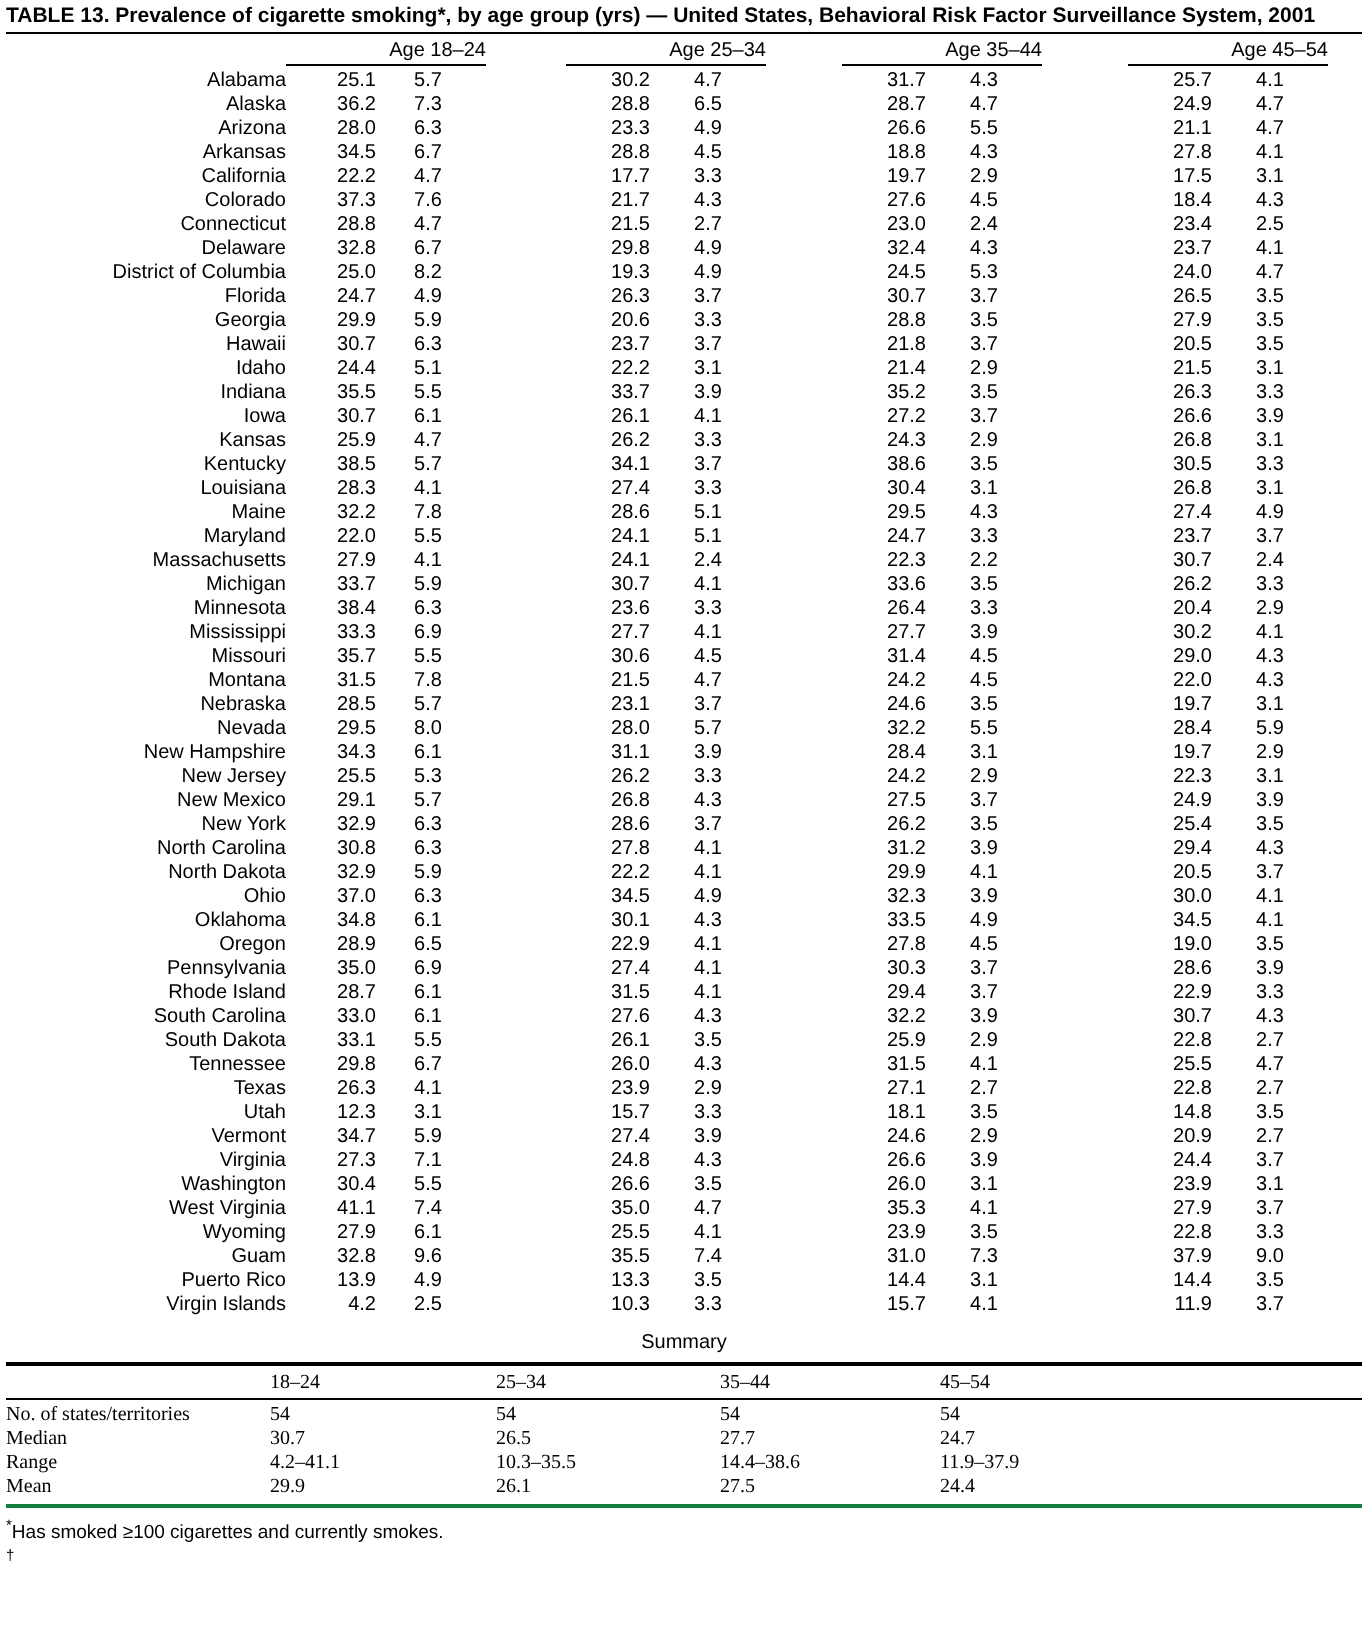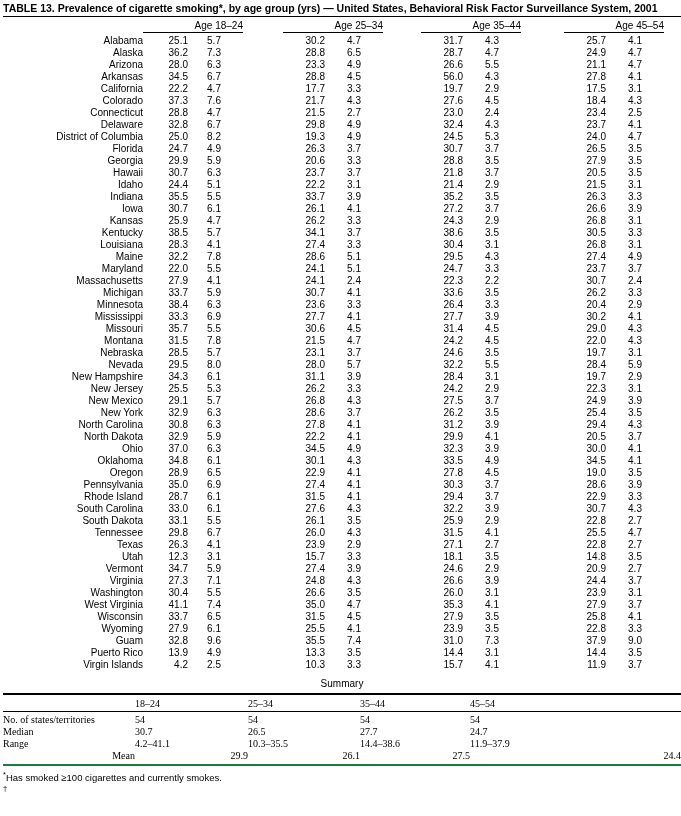--- a/index.html
+++ b/index.html
@@ -61,21 +61,21 @@
     width: 678px;
     border-top: 2px solid #000;
     border-bottom: 2px solid #15803d;
     font-family: Liberation Serif, serif;
   }
   table.summary th, table.summary td { padding: 0; font-weight: normal; text-align: left; font-size: 10px; }
   table.summary thead tr { border-bottom: 1px solid #000; }
   table.summary thead th { line-height: 15px; padding-top: 1px; }
   table.summary tbody td { line-height: 12px; height: 12px; }
   table.summary tbody tr:first-child td { padding-top: 2px; }
-  table.summary tbody tr:last-child td { padding-bottom: 2px; text-align: right; }
+  table.summary tbody tr:last-child td { padding-bottom: 2px; }
 
   .footnotes { margin-top: 3px; font-size: 9.5px; line-height: 11px; }
   .footnote sup { font-size: 7.5px; }
 </style>
 </head>
 <body>
 
 <div class="page">
 
   <div class="title">TABLE 13. Prevalence of cigarette smoking*, by age group (yrs) — United States, Behavioral Risk Factor Surveillance System, 2001</div>
@@ -147,21 +147,21 @@
           <td class="pct">21.1</td>
           <td class="ci">4.7</td>
           <td></td>
         </tr>
         <tr>
           <td class="state">Arkansas</td>
           <td class="pct">34.5</td>
           <td class="ci">6.7</td>
           <td class="pct">28.8</td>
           <td class="ci">4.5</td>
-          <td class="pct">56.0</td>
+          <td class="pct">18.8</td>
           <td class="ci">4.3</td>
           <td class="pct">27.8</td>
           <td class="ci">4.1</td>
           <td></td>
         </tr>
         <tr>
           <td class="state">California</td>
           <td class="pct">22.2</td>
           <td class="ci">4.7</td>
           <td class="pct">17.7</td>
@@ -679,32 +679,20 @@
         <tr>
           <td class="state">West Virginia</td>
           <td class="pct">41.1</td>
           <td class="ci">7.4</td>
           <td class="pct">35.0</td>
           <td class="ci">4.7</td>
           <td class="pct">35.3</td>
           <td class="ci">4.1</td>
           <td class="pct">27.9</td>
           <td class="ci">3.7</td>
-          <td></td>
-        </tr>
-        <tr>
-          <td class="state">Wisconsin</td>
-          <td class="pct">33.7</td>
-          <td class="ci">6.5</td>
-          <td class="pct">31.5</td>
-          <td class="ci">4.5</td>
-          <td class="pct">27.9</td>
-          <td class="ci">3.5</td>
-          <td class="pct">25.8</td>
-          <td class="ci">4.1</td>
           <td></td>
         </tr>
         <tr>
           <td class="state">Wyoming</td>
           <td class="pct">27.9</td>
           <td class="ci">6.1</td>
           <td class="pct">25.5</td>
           <td class="ci">4.1</td>
           <td class="pct">23.9</td>
           <td class="ci">3.5</td>

